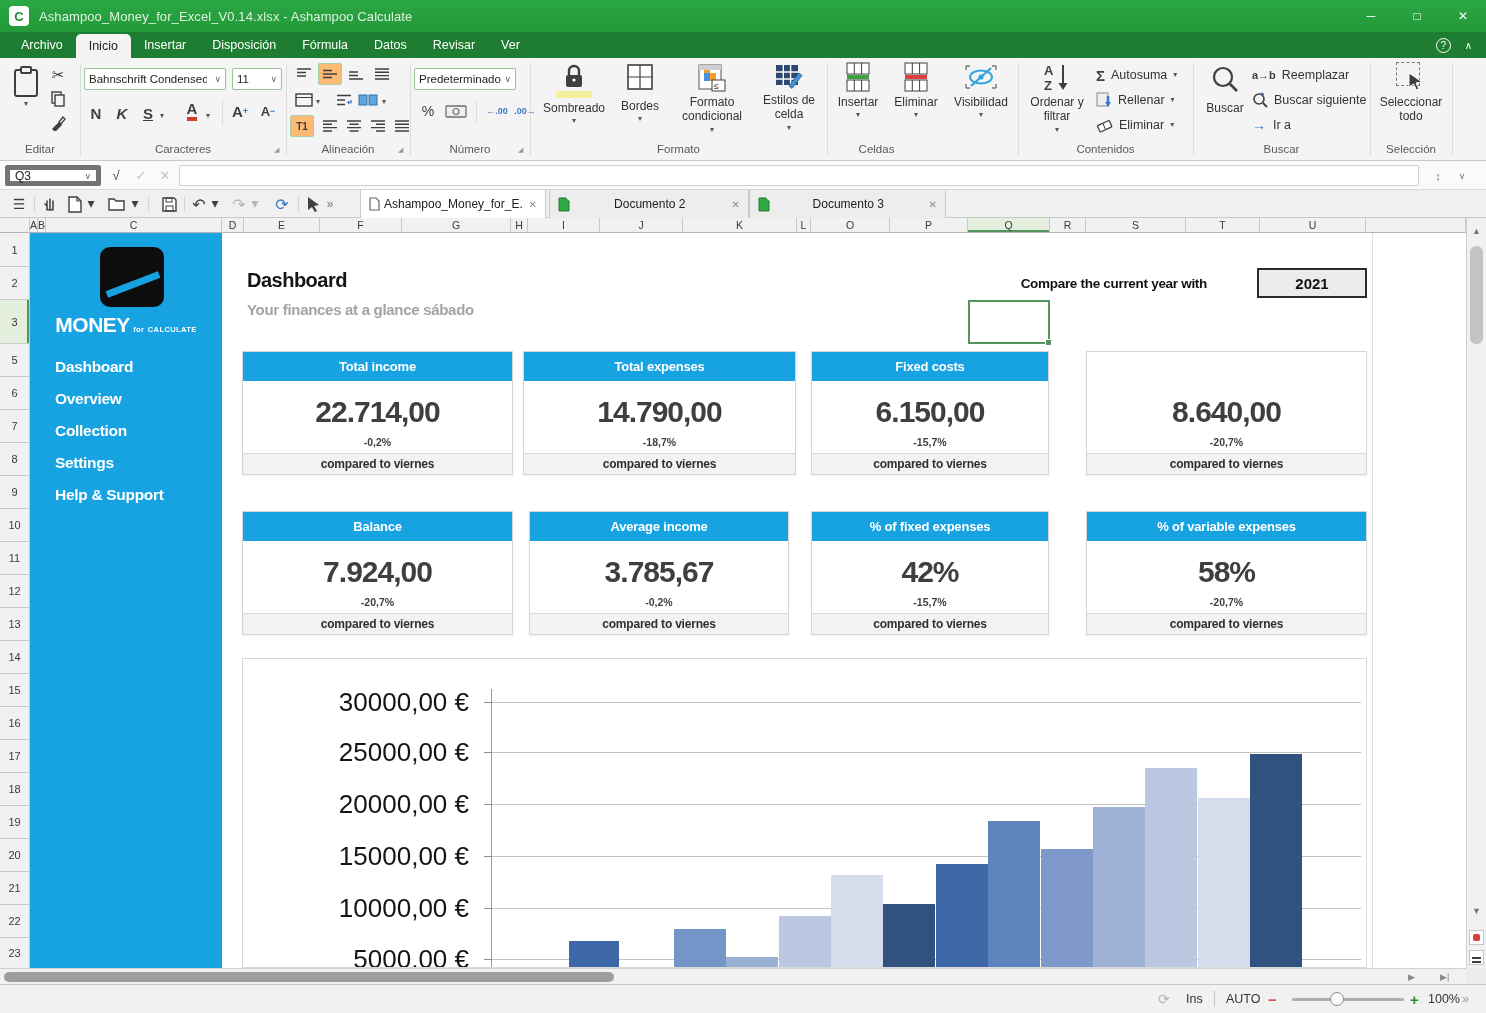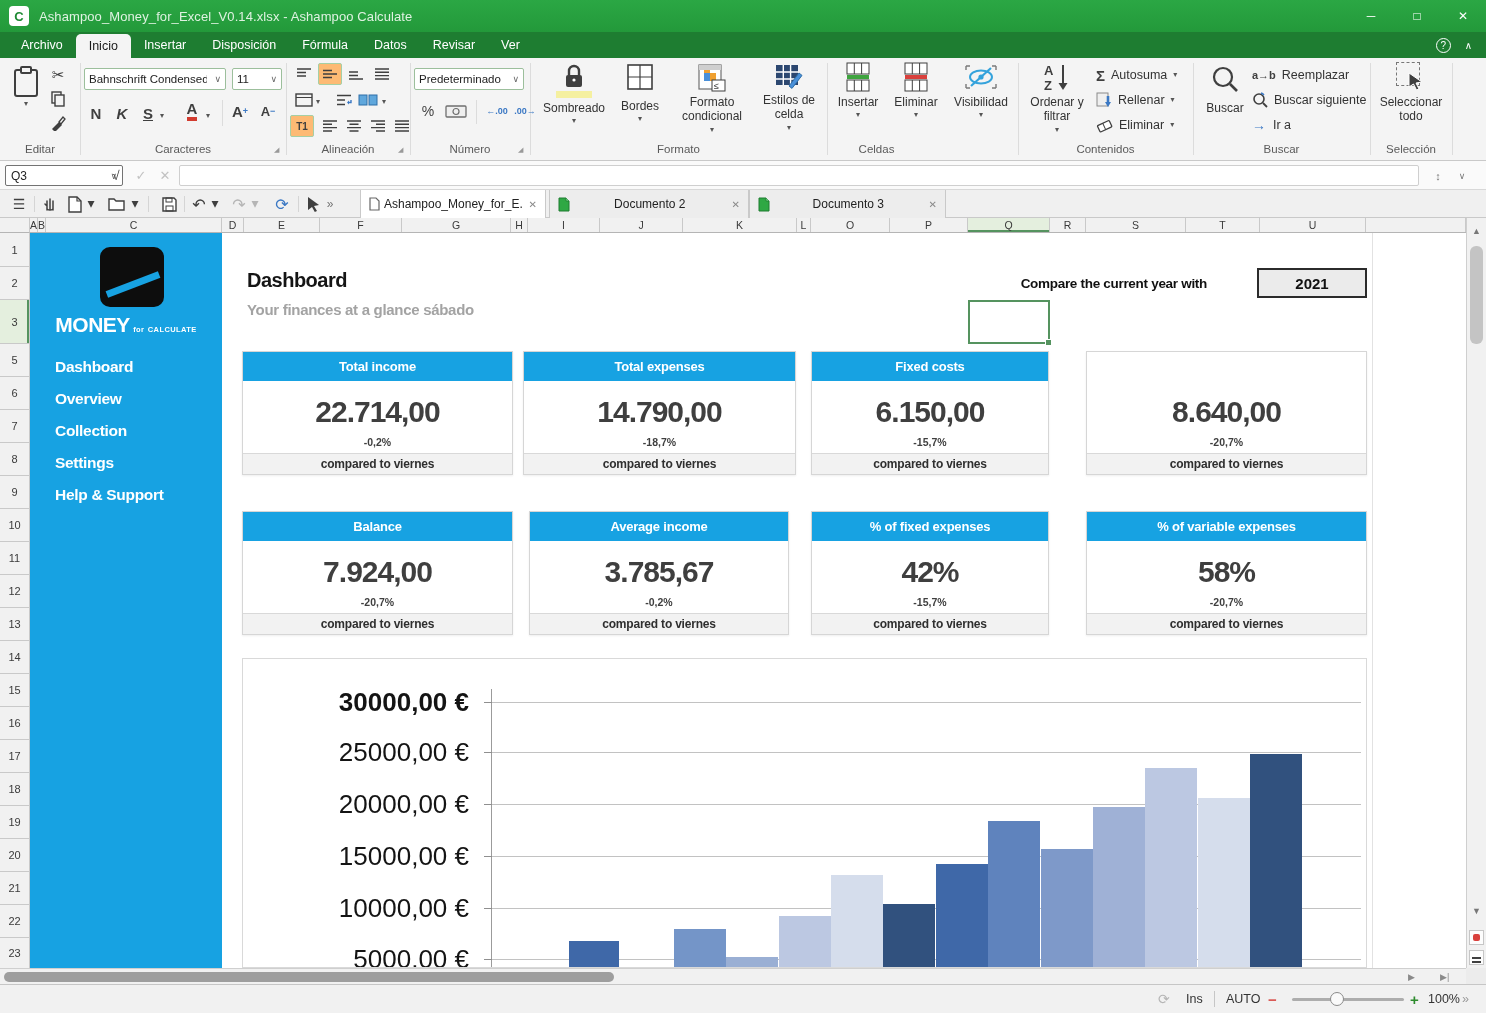--- a/index.html
+++ b/index.html
@@ -34,21 +34,21 @@
 .car{font-size:8px;color:#555;line-height:1.4}
 .mini{position:absolute;width:24px;height:22px;display:flex;align-items:center;justify-content:center}
 .sel{position:absolute;background:#fff;border:1px solid #9CBF9C;border-radius:2px;font-size:11.5px;color:#222;display:flex;align-items:center;padding:0 4px;overflow:hidden;white-space:nowrap;height:22px}
 .sel .cv{margin-left:auto;font-size:9px;color:#666;padding-left:3px}
 .fmtch{font-size:15px;font-weight:bold;color:#3F3F3F;line-height:1}
 .greenbox{background:#fdba74;border:1px solid #A5CFA5;border-radius:2px}
 .icglyph{color:#3F3F3F}
 
 
 #formulabar{position:absolute;left:0;top:161px;width:1486px;height:29px;background:#FAFAFA;border-bottom:1px solid #D8D8D8}
-#namebox{position:absolute;left:5px;top:4px;width:118px;height:21px;background:#fff;border:1px solid #737373;border-radius:2px;display:flex;align-items:center;padding:0 5px;font-size:12px}
+#namebox{position:absolute;left:5px;top:4px;width:96px;height:21px;background:#fff;border:5px solid #737373;border-radius:2px;display:flex;align-items:center;padding:0 5px;font-size:12px}
 #namebox .cv{margin-left:auto;font-size:9px;color:#666}
 .fico{position:absolute;top:4px;width:20px;height:21px;display:flex;align-items:center;justify-content:center;font-size:13px}
 #formulainput{position:absolute;left:179px;top:4px;width:1240px;height:21px;background:#fff;border:1px solid #CFCFCF;border-radius:2px;font-size:12px;padding:0 5px;display:flex;align-items:center}
 
 
 #toolrow{position:absolute;left:0;top:190px;width:1486px;height:28px;background:#F0F0F0;border-bottom:1px solid #C9C9C9}
 .ti{position:absolute;top:0;height:28px;display:flex;align-items:center;justify-content:center;color:#3F3F3F;font-size:14px}
 .tsep{position:absolute;top:6px;height:16px;width:1px;background:#D5D5D5}
 .dtab{position:absolute;top:0;height:28px;background:#EDEDED;border-right:1px solid #C9C9C9;border-left:1px solid #C9C9C9;display:flex;align-items:center;padding:0 8px;font-size:12px;color:#222}
 .dtab.active{background:#FFF}
@@ -284,21 +284,21 @@
         <svg width="18" height="14" viewBox="0 0 18 14">
           <path d="M2 2h14M7 5.3h9M2 8.6h14M7 12h9" stroke="#3F3F3F" stroke-width="1.4" fill="none"></path>
         </svg>
       </div>
     <div class="mini" style="left:390px;top:57px">
         <svg width="18" height="14" viewBox="0 0 18 14">
           <path d="M2 2h14M2 5.3h14M2 8.6h14M2 12h14" stroke="#3F3F3F" stroke-width="1.4" fill="none"></path>
         </svg>
       </div>
 
-    <div class="sel" style="left:414px;top:10px;width:110px;border-color:#9CBF9C">
+    <div class="sel" style="left:414px;top:10px;width:102px;border-color:#9CBF9C">
         <span>Predeterminado</span>
         <span class="cv">∨</span>
       </div>
     <div class="mini" style="left:416px;top:42px">
         <span style="font-size:14px;color:#3F3F3F">%</span>
       </div>
     <div class="mini" style="left:444px;top:42px">
         <svg width="22" height="16" viewBox="0 0 22 16">
           <rect x="1" y="3" width="20" height="11" rx="1" fill="#EFEFEF" stroke="#6F6F6F" stroke-width="1.3"></rect>
           <circle cx="11" cy="8.5" r="3" fill="none" stroke="#6F6F6F" stroke-width="1.2"></circle>
@@ -716,21 +716,21 @@
         <div class="card-f">
           <span>compared to viernes</span>
         </div>
       </div>
     </div>
 
   <div id="chartbox">
     <div id="axisline"></div>
   <div class="gridline" style="top: 43px;"></div>
       <div class="tickmark" style="top: 43px;"></div>
-      <div class="ytick" style="top: 29px; font-weight: bold;">30000,00 €</div>
+      <div class="ytick" style="top: 29px;">30000,00 €</div>
       <div class="gridline" style="top: 93px;"></div>
       <div class="tickmark" style="top: 93px;"></div>
       <div class="ytick" style="top: 79px;">25000,00 €</div>
       <div class="gridline" style="top: 145px;"></div>
       <div class="tickmark" style="top: 145px;"></div>
       <div class="ytick" style="top: 131px;">20000,00 €</div>
       <div class="gridline" style="top: 197px;"></div>
       <div class="tickmark" style="top: 197px;"></div>
       <div class="ytick" style="top: 183px;">15000,00 €</div>
       <div class="gridline" style="top: 249px;"></div>

